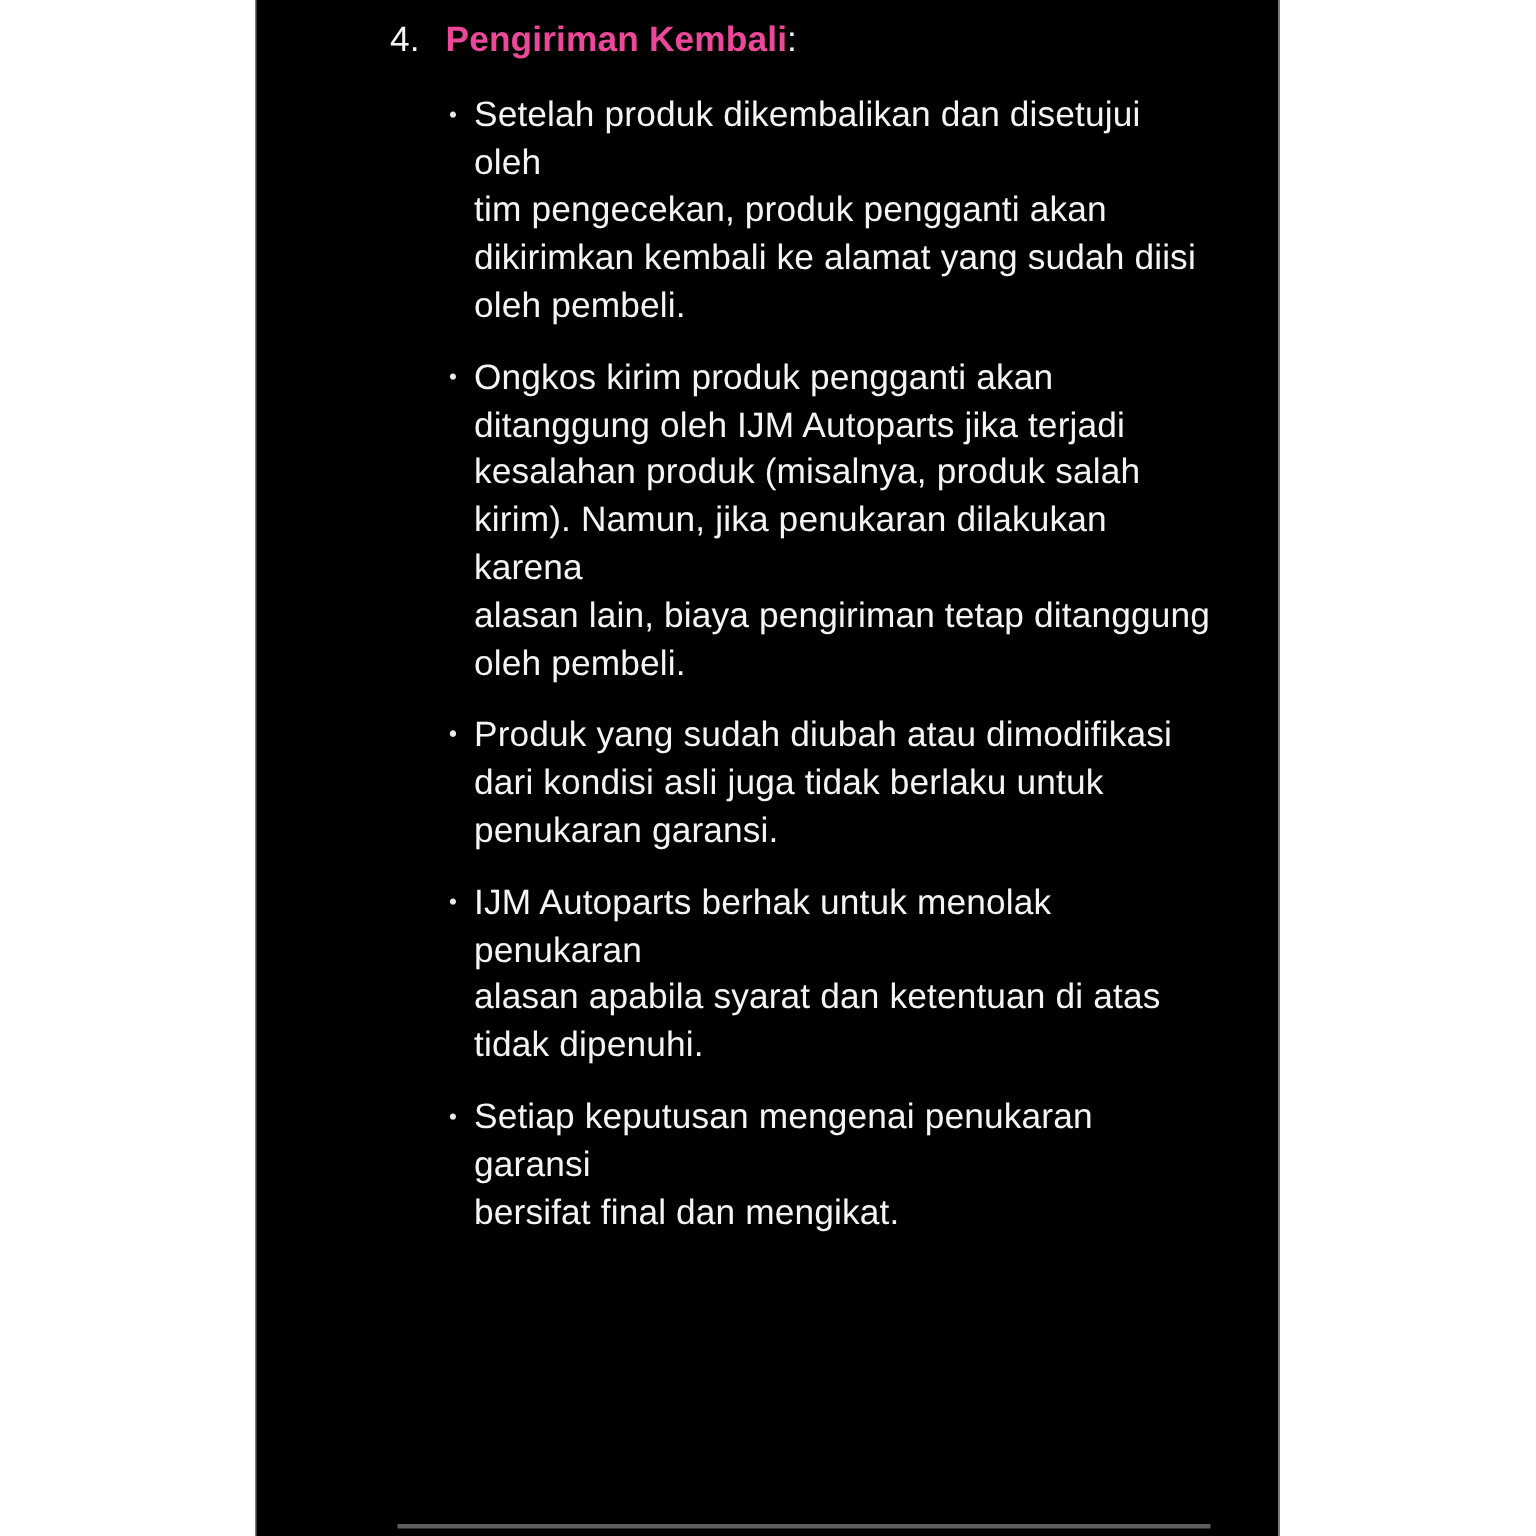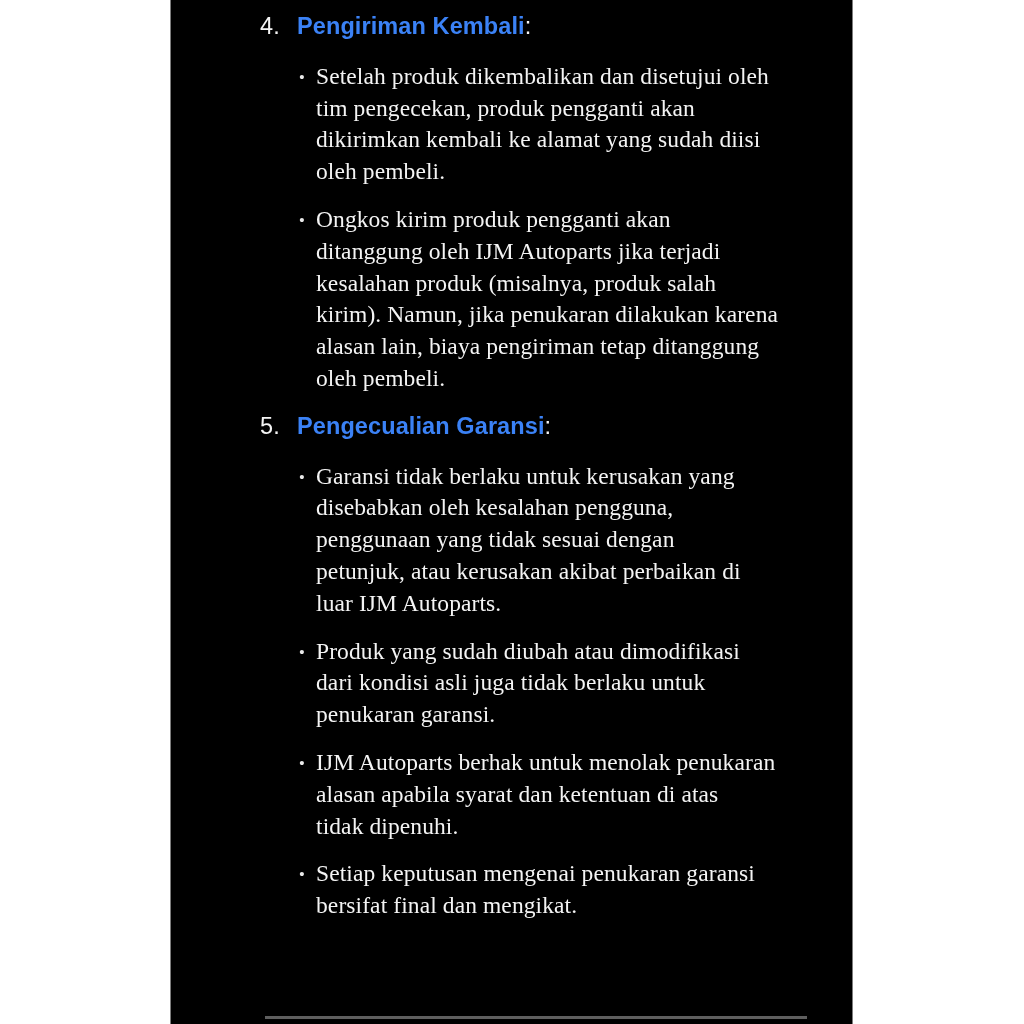--- a/index.html
+++ b/index.html
@@ -44,40 +44,39 @@
     margin: 2px 0 18px 0;
     white-space: nowrap;
   }
   .num {
     display: inline-block;
     width: 37px;
     font-weight: normal;
   }
   .title {
     font-weight: bold;
-    color: #3b82f6;
+    color: #ec4899;
   }
   .bullet {
     position: relative;
     padding-left: 56px;
     margin: 0 0 16px 0;
   }
   .bullet .dot {
     position: absolute;
     left: 34px;
     top: 0;
     width: 16px;
     text-align: center;
     font-size: 15px;
     line-height: 31.8px;
     color: #e9e9e9;
   }
   .bullet .text {
     white-space: pre-line;
-    font-family: Liberation Serif, serif;
   }
   .divider {
     position: absolute;
     left: 265px;
     top: 1016px;
     width: 542px;
     height: 3px;
     background: #5e5e5e;
   }
 </style>
@@ -104,30 +103,22 @@
           <span class="text">Ongkos kirim produk pengganti akan
 ditanggung oleh IJM Autoparts jika terjadi
 kesalahan produk (misalnya, produk salah
 kirim). Namun, jika penukaran dilakukan karena
 alasan lain, biaya pengiriman tetap ditanggung
 oleh pembeli.</span>
         </div>
       </div>
 
       <div class="section">
-        <div class="heading">
-          <span class="num">5.</span><span class="title">Pengecualian Garansi</span><span>:</span>
-        </div>
         <div class="bullet">
           <span class="dot">•</span>
-          <span class="text">Garansi tidak berlaku untuk kerusakan yang
-disebabkan oleh kesalahan pengguna,
-penggunaan yang tidak sesuai dengan
-petunjuk, atau kerusakan akibat perbaikan di
-luar IJM Autoparts.</span>
         </div>
         <div class="bullet">
           <span class="dot">•</span>
           <span class="text">Produk yang sudah diubah atau dimodifikasi
 dari kondisi asli juga tidak berlaku untuk
 penukaran garansi.</span>
         </div>
       </div>
 
       <div class="section">

